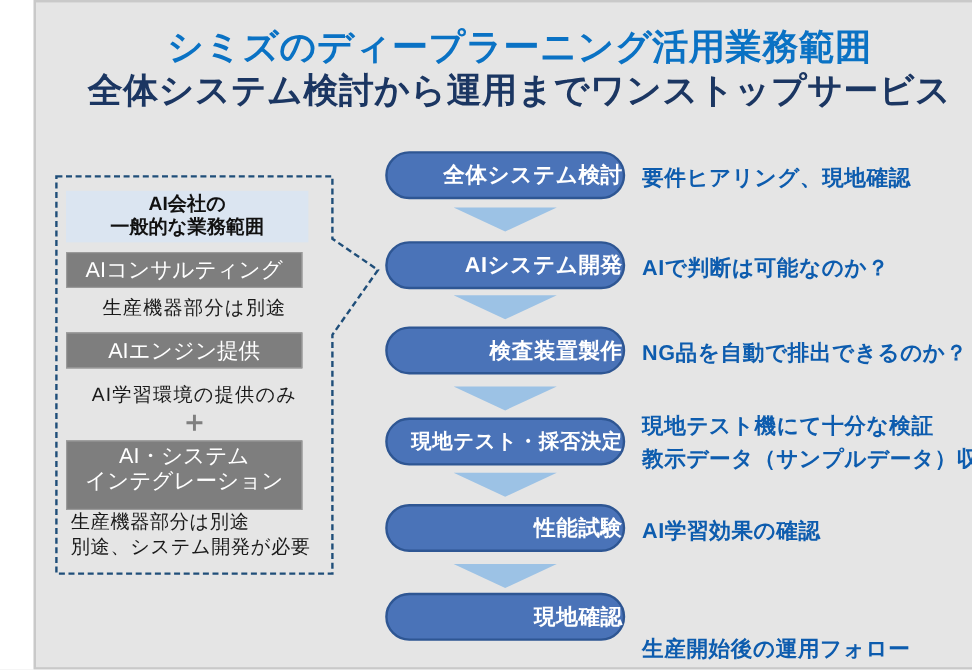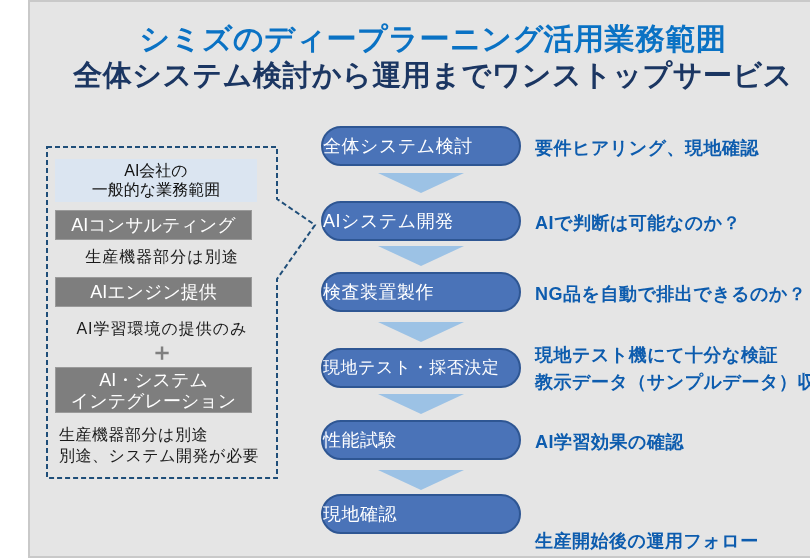--- a/index.html
+++ b/index.html
@@ -48,37 +48,37 @@
     left: 17px; top: 145px;
     width: 230px; height: 331px;
   }
   .panel-header {
     position: absolute;
     left: 8px; top: 12px;
     width: 202px;
     background: #dbe5f1;
     color: #111111;
     font-size: 16px;
-    font-weight: normal;
+    font-weight: bold;
     text-align: center;
     line-height: 19px;
     padding: 2px 0 3px 0;
   }
   .gray-box {
     position: absolute;
     left: 8px;
     width: 197px;
     background: #7e7e7e;
     border: 1px solid #9a9a9a;
     color: #ffffff;
     font-size: 18px;
     text-align: center;
   }
   .gray-box.one-line { height: 30px; line-height: 28px; }
-  .gray-box.two-line { height: 46px; line-height: 21px; padding-top: 2px; }
+  .gray-box.two-line { height: 58px; line-height: 21px; padding-top: 2px; }
   .panel-note {
     position: absolute;
     left: 0;
     width: 100%;
     text-align: center;
     color: #1a1a1a;
     font-size: 16px;
     letter-spacing: 1px;
   }
   .panel-note.left-align {
@@ -100,22 +100,22 @@
   .flow-box {
     position: absolute;
     left: 291px;
     width: 200px;
     height: 40px;
     background: #4a73b8;
     border: 2px solid #2e5693;
     border-radius: 20px;
     color: #ffffff;
     font-size: 18px;
-    font-weight: normal;
-    text-align: left;
+    font-weight: bold;
+    text-align: right;
     line-height: 36px;
     letter-spacing: 0.5px;
   }
   .flow-note {
     position: absolute;
     left: 505px;
     color: #0d5cae;
     font-size: 18px;
     font-weight: bold;
     white-space: pre-line;

